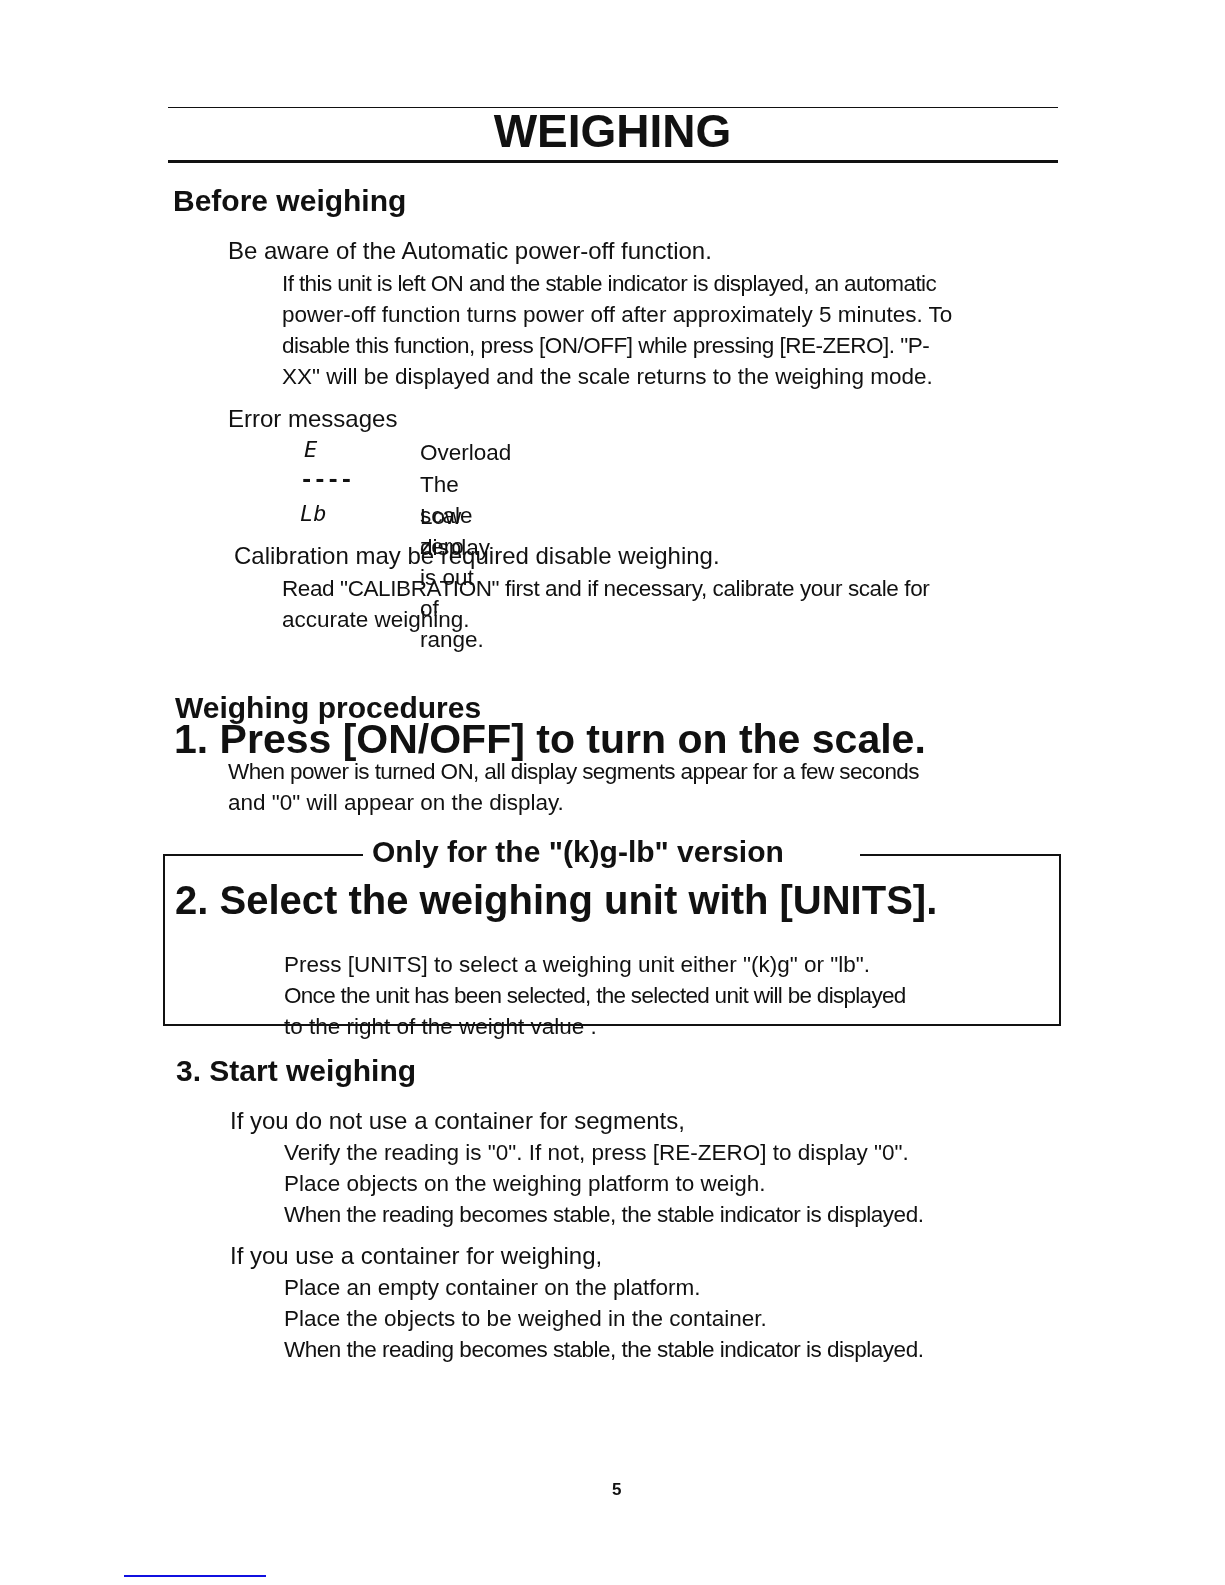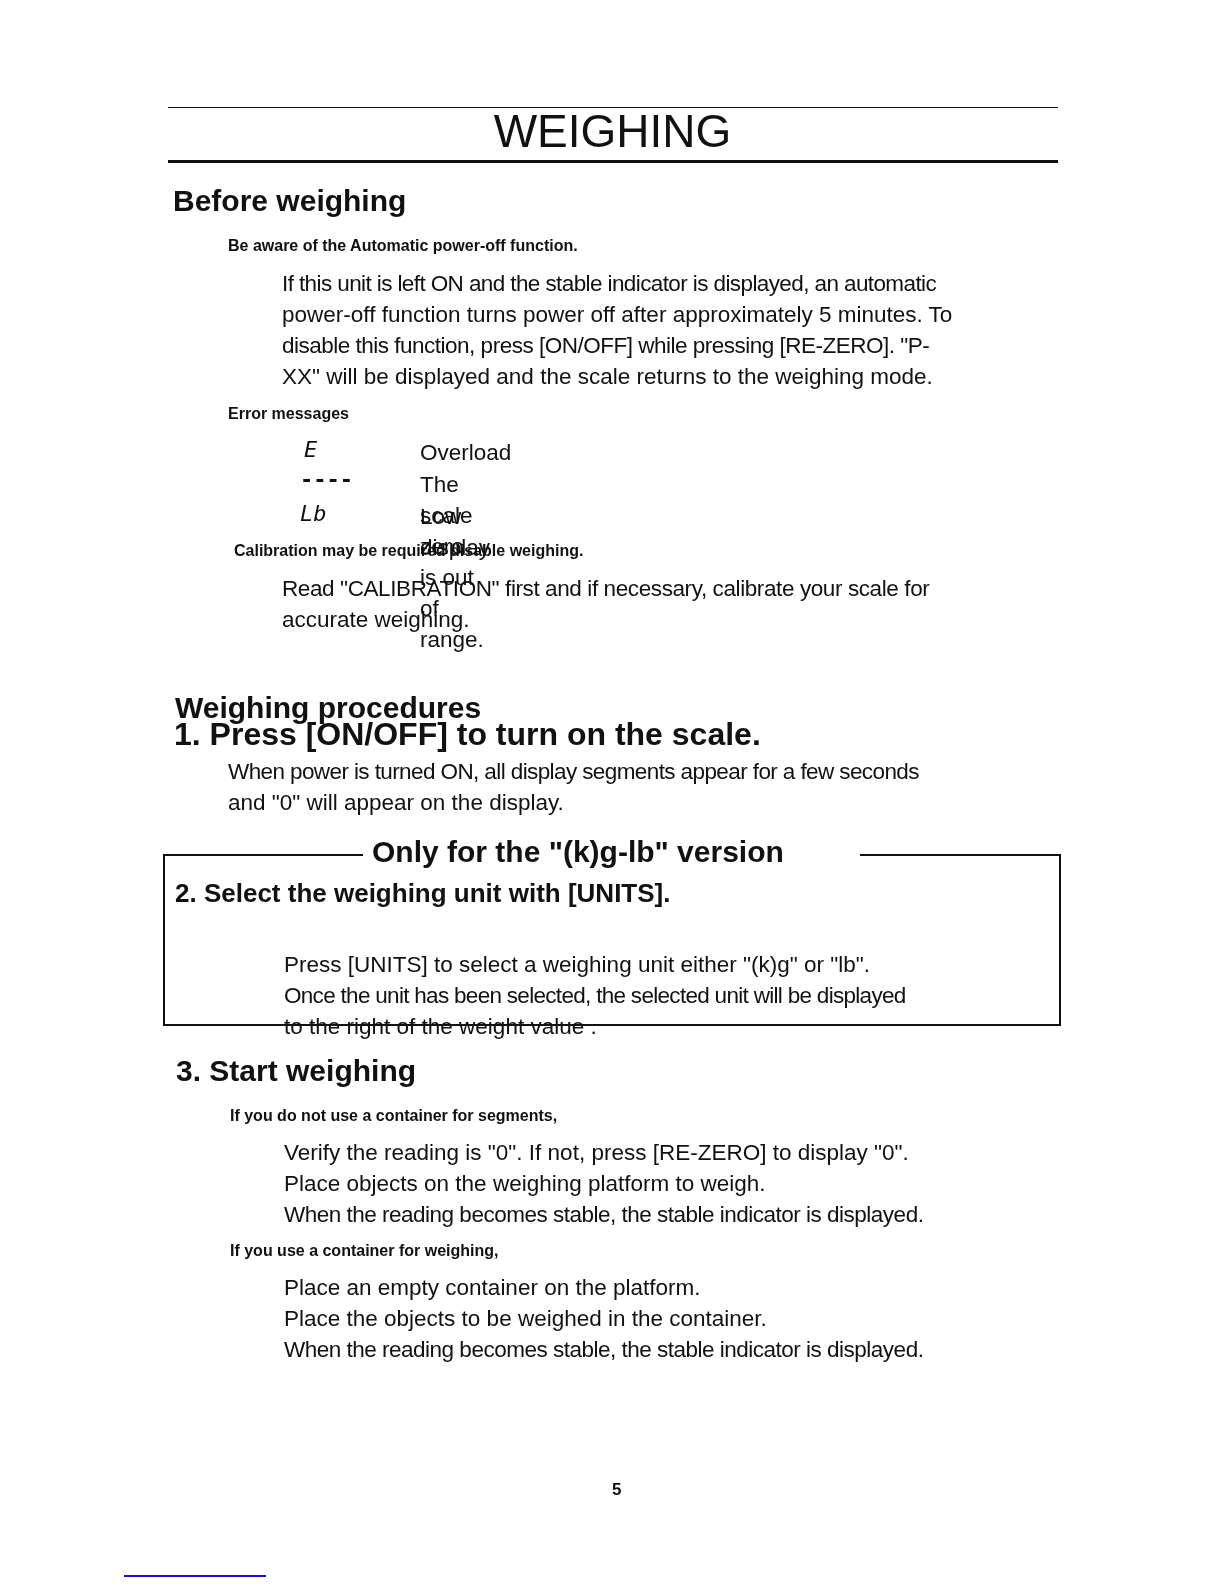--- a/index.html
+++ b/index.html
@@ -1,22 +1,22 @@
 <!DOCTYPE html>
 <html><head>
 <meta charset="utf-8">
 <style>
   html, body { margin:0; padding:0; background:#fff; }
   body { width:1225px; height:1585px; position:relative; overflow:hidden;
          font-family:"Liberation Sans", sans-serif; color:#111; }
   .abs { position:absolute; white-space:nowrap; }
   .title-rule { position:absolute; left:168px; width:890px; height:2px; background:#111; }
-  .title { left:0; width:1225px; text-align:center; top:104px; font-size:46px; font-weight:normal; letter-spacing:0px; }
+  .title { left:0; width:1225px; text-align:center; top:104px; font-size:46px; font-weight:bold; letter-spacing:0px; }
   .h2 { font-size:30px; font-weight:bold; }
-  .h3 { font-size:16px; font-weight:bold; }
+  .h3 { font-size:24px; font-weight:normal; }
   .step { font-size:30px; font-weight:bold; }
   .body { font-size:22.5px; line-height:31px; white-space:normal; }
   .err-code { font-family:"DejaVu Sans Mono", monospace; font-size:22px; font-style:italic; }
   .boxed { position:absolute; left:163px; top:854px; width:894px; height:170px;
            border-left:2px solid #111; border-right:2px solid #111; border-bottom:2px solid #111; }
   .box-top-line { position:absolute; height:2px; background:#111; top:854px; }
   .footer-line { position:absolute; left:124px; top:1575px; width:142px; height:2px; background:#1010e0; }
 </style>
 </head>
 <body>
@@ -52,32 +52,32 @@
 </div>
 
 <div class="abs h3" style="left:234px;top:542px;">Calibration may be required disable weighing.</div>
 <div class="abs body" style="left:282px;top:573px;width:790px;">
   <div style="letter-spacing:-0.4px;">Read "CALIBRATION" first and if necessary, calibrate your scale for</div>
   <div>accurate weighing.</div>
 </div>
 
 <div class="abs h2" style="left:175px;top:691px;">Weighing procedures</div>
 
-<div class="abs step" style="left:174px;top:716px;font-size:32px;text-align:right;">1. Press [ON/OFF] to turn on the scale.</div>
+<div class="abs step" style="left:174px;top:716px;font-size:41px;text-align:right;">1. Press [ON/OFF] to turn on the scale.</div>
 <div class="abs body" style="left:228px;top:756px;width:840px;">
   <div style="letter-spacing:-0.6px;">When power is turned ON, all display segments appear for a few seconds</div>
   <div>and "0" will appear on the display.</div>
 </div>
 
 <div class="boxed"></div>
 <div class="box-top-line" style="left:163px;width:200px;"></div>
 <div class="box-top-line" style="left:860px;width:199px;"></div>
 <div class="abs h2" style="left:372px;top:835px;font-size:30px;">Only for the "(k)g-lb" version</div>
 
-<div class="abs step" style="left:175px;top:878px;font-size:26px;">2. Select the weighing unit with [UNITS].</div>
+<div class="abs step" style="left:175px;top:878px;font-size:40px;">2. Select the weighing unit with [UNITS].</div>
 <div class="abs body" style="left:284px;top:921px;width:770px;margin-top:28px;">
   <div>Press [UNITS] to select a weighing unit either "(k)g" or "lb".</div>
   <div style="letter-spacing:-0.7px;">Once the unit has been selected, the selected unit will be displayed</div>
   <div>to the right of the weight value .</div>
 </div>
 
 <div class="abs step" style="left:176px;top:1054px;">3. Start weighing</div>
 
 <div class="abs h3" style="left:230px;top:1107px;">If you do not use a container for segments,</div>
 <div class="abs body" style="left:284px;top:1137px;width:790px;">

